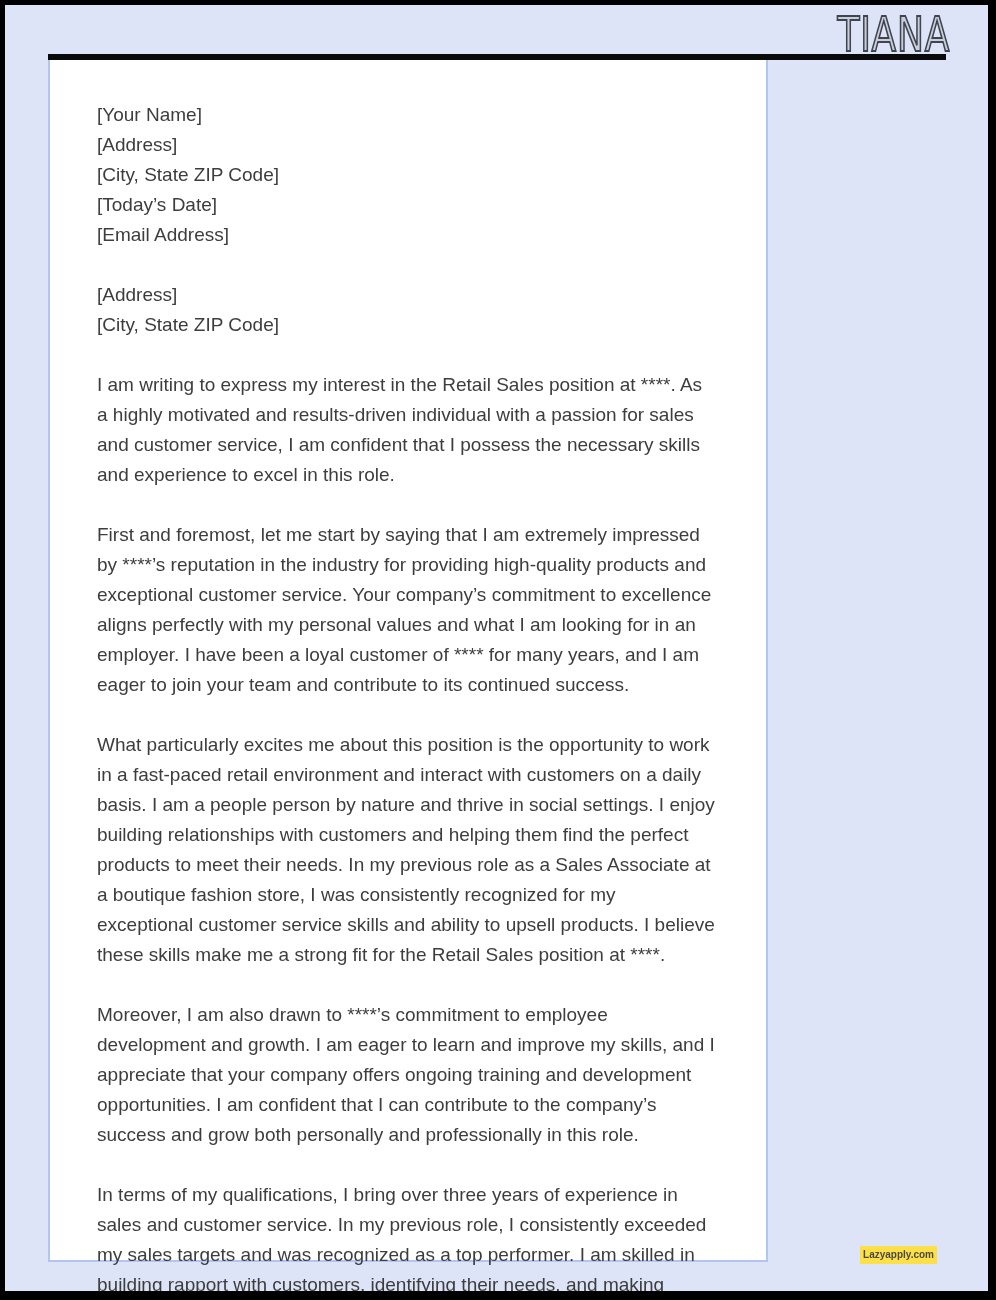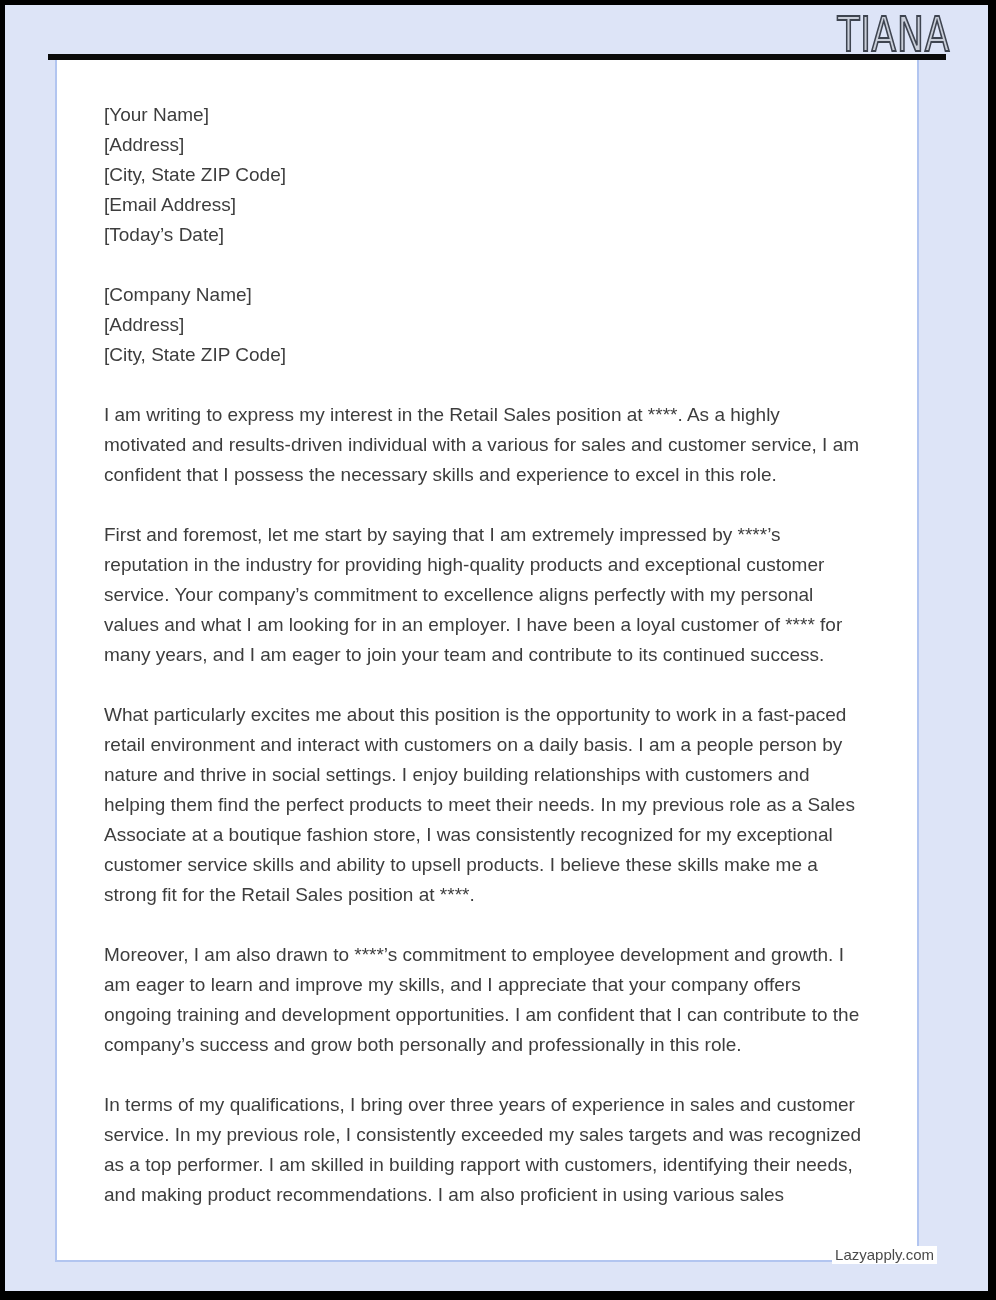--- a/index.html
+++ b/index.html
@@ -49,79 +49,78 @@
     top: 49px;
     width: 898px;
     height: 6px;
     background: var(--bar);
   }
 
   .page {
     position: absolute;
     left: 43px;
     top: 55px;
-    width: 864px;
+    width: 720px;
     height: 1202px;
     background: #ffffff;
     border: 2px solid var(--page-border);
     border-top: none;
     overflow: visible;
-    margin-left: 7px;
   }
 
   .content {
     padding: 40px 50px 0 47px;
     font-size: 19px;
     line-height: 30px;
     color: var(--text);
   }
 
   .block { margin-bottom: 30px; }
   .content p { margin: 0 0 30px 0; }
   .content p:last-child { margin-bottom: 0; }
 
   .watermark {
     position: absolute;
     top: 1241px;
     right: 51px;
-    font-size: 15px;
+    font-size: 10px;
     line-height: 18px;
     color: var(--watermark-text);
-    background: #ffffff;
+    background: #fde047;
     padding: 0 3px;
+    font-weight: bold;
   }
 </style>
 </head>
 <body>
 
 <div class="frame">
 
   <div class="logo">TIANA</div>
 
   <div class="top-bar"></div>
 
   <div class="page">
     <div class="content">
 
       <div class="block">
         <div>[Your Name]</div>
         <div>[Address]</div>
         <div>[City, State ZIP Code]</div>
+        <div>[Today’s Date]</div>
         <div>[Email Address]</div>
-        <div>[Today’s Date]</div>
       </div>
 
       <div class="block">
-        <div>[Company Name]</div>
         <div>[Address]</div>
         <div>[City, State ZIP Code]</div>
       </div>
 
 
-      <p>I am writing to express my interest in the Retail Sales position at ****. As a highly motivated and results-driven individual with a various for sales and customer service, I am confident that I possess the necessary skills and experience to excel in this role.</p>
+      <p>I am writing to express my interest in the Retail Sales position at ****. As a highly motivated and results-driven individual with a passion for sales and customer service, I am confident that I possess the necessary skills and experience to excel in this role.</p>
       <p>First and foremost, let me start by saying that I am extremely impressed by ****’s reputation in the industry for providing high-quality products and exceptional customer service. Your company’s commitment to excellence aligns perfectly with my personal values and what I am looking for in an employer. I have been a loyal customer of **** for many years, and I am eager to join your team and contribute to its continued success.</p>
       <p>What particularly excites me about this position is the opportunity to work in a fast-paced retail environment and interact with customers on a daily basis. I am a people person by nature and thrive in social settings. I enjoy building relationships with customers and helping them find the perfect products to meet their needs. In my previous role as a Sales Associate at a boutique fashion store, I was consistently recognized for my exceptional customer service skills and ability to upsell products. I believe these skills make me a strong fit for the Retail Sales position at ****.</p>
       <p>Moreover, I am also drawn to ****’s commitment to employee development and growth. I am eager to learn and improve my skills, and I appreciate that your company offers ongoing training and development opportunities. I am confident that I can contribute to the company’s success and grow both personally and professionally in this role.</p>
       <p>In terms of my qualifications, I bring over three years of experience in sales and customer service. In my previous role, I consistently exceeded my sales targets and was recognized as a top performer. I am skilled in building rapport with customers, identifying their needs, and making product recommendations. I am also proficient in using various sales</p>
 
     </div>
   </div>
 
   <div class="watermark">Lazyapply.com</div>
 

